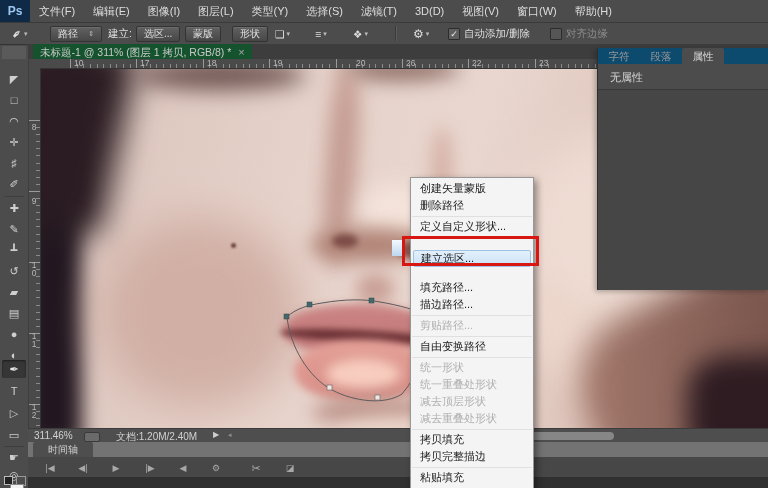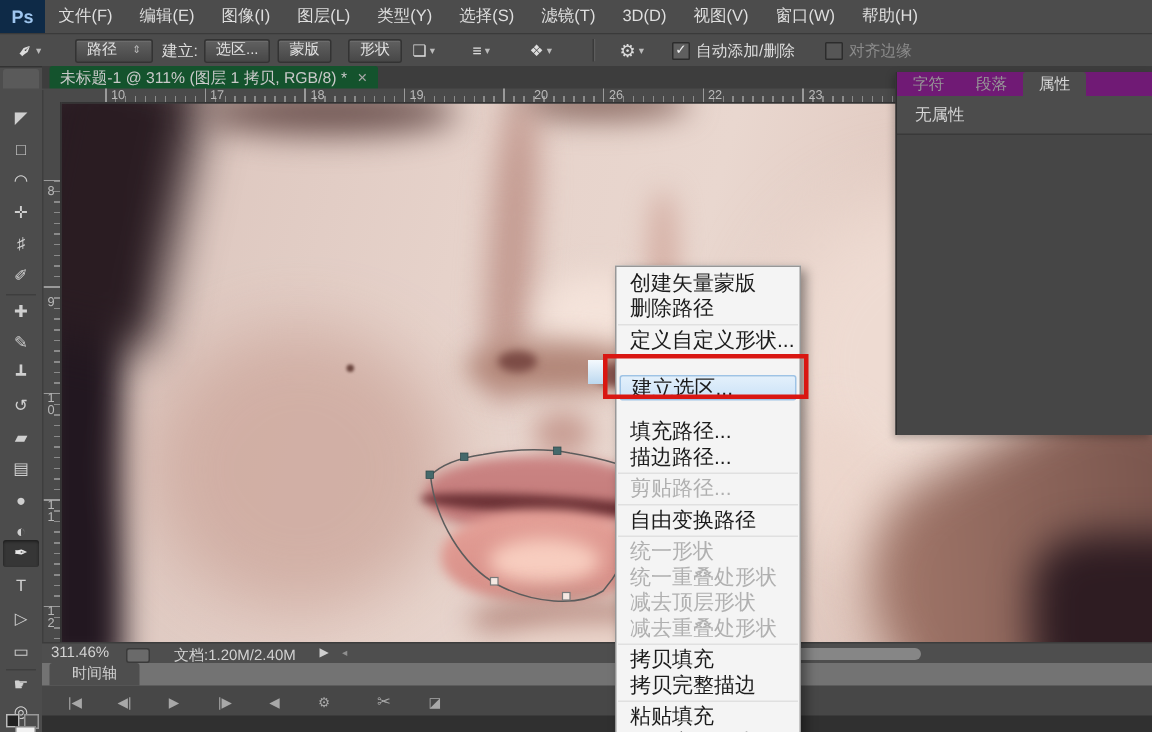--- a/index.html
+++ b/index.html
@@ -43,35 +43,35 @@
   #toolbar{left:0;top:60px;width:28px;height:428px;background:#4c4c4c;border-right:1px solid #3e3e3e;}
   .tool{position:absolute;left:0;width:28px;height:18px;text-align:center;font-size:11px;color:#cfcfcf;line-height:18px;}
   .tool.sel{left:2px;width:24px;background:#363636;border-radius:2px;box-shadow:inset 0 1px 2px rgba(0,0,0,.5);color:#e8e8e8;}
   .tsep{position:absolute;left:4px;width:20px;height:1px;background:#3e3e3e;}
   .swatch{position:absolute;}
   
   #canvas{left:40px;top:68px;width:728px;height:360px;overflow:hidden;background:#e2ccc4;}
   .f{position:absolute;}
   
   #panel{left:597px;top:48px;width:171px;height:242px;z-index:30;background:#464646;border-left:1px solid #2f2f2f;box-shadow:-2px 2px 5px rgba(0,0,0,.25);}
-  #paneltabs{position:absolute;left:0;top:0;width:171px;height:16px;background:#701a75;display:flex;}
+  #paneltabs{position:absolute;left:0;top:0;width:171px;height:16px;background:#0c4a6e;display:flex;}
   .ptab{width:42px;height:16px;font-size:10.5px;color:#979797;text-align:center;line-height:17px;}
   .ptab.active{background:#4c4c4c;color:#d8d8d8;border-radius:2px 2px 0 0;}
   #panelhead{position:absolute;left:0;top:16px;width:171px;height:26px;background:#4c4c4c;border-bottom:1px solid #393939;color:#d5d5d5;font-size:11px;line-height:26px;padding-left:12px;box-sizing:border-box;}
   
   #statusbar{left:28px;top:428px;width:740px;height:14px;background:#4e4e4e;border-top:1px solid #3c3c3c;font-size:10px;color:#d2d2d2;}
   
   #timeline{left:28px;top:442px;width:740px;height:46px;background:#474747;}
   #tltabrow{position:absolute;left:0;top:0;width:745px;height:15px;background:#737373;}
   #tltab{position:absolute;left:5px;top:0;width:60px;height:15px;background:#4e4e4e;color:#cfcfcf;font-size:10px;text-align:center;line-height:15px;border-radius:2px 2px 0 0;}
   .tbtn{position:absolute;top:18px;width:26px;height:16px;color:#a8a8a8;font-size:9px;text-align:center;line-height:16px;}
   #tlbottom{position:absolute;left:0;top:35px;width:740px;height:11px;background:#303030;}
   
   #ctxmenu{left:410px;top:177px;width:122px;z-index:40;background:#f4f4f4;border:1px solid #979797;box-shadow:3px 3px 7px rgba(0,0,0,.4);padding:2px 0;box-sizing:content-box;}
-  .ci{height:17px;line-height:17px;padding-left:9px;font-size:14px;color:#1c1c1c;white-space:nowrap;overflow:hidden;}
+  .ci{height:17px;line-height:17px;padding-left:9px;font-size:11px;color:#1c1c1c;white-space:nowrap;overflow:hidden;}
   .ci.disabled{color:#b0b0b0;}
   .ci.hl{margin:12px 2px;padding-left:7px;height:15px;line-height:15px;background:linear-gradient(#e3f0fb,#cbe2f7);border:1px solid #9ec3e5;border-radius:2px;}
   .csep{height:1px;background:#e0e0e0;margin:2px 1px 1px 1px;}
   
   #redbox{left:402px;top:236px;width:131px;height:24px;border:3px solid #d91712;z-index:50;}
   #bluesq{left:392px;top:240px;width:11px;height:16px;background:linear-gradient(#f4f9fd,#bcd8ef);z-index:45;}
 </style>
 </head>
 <body>
 

